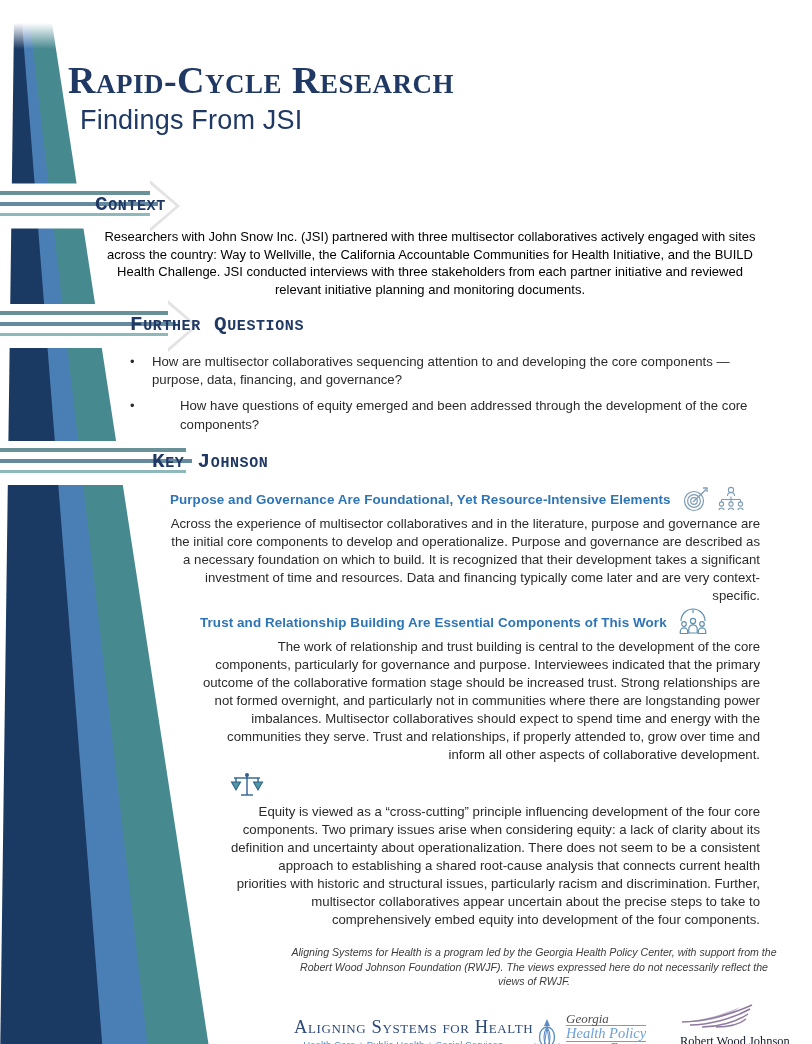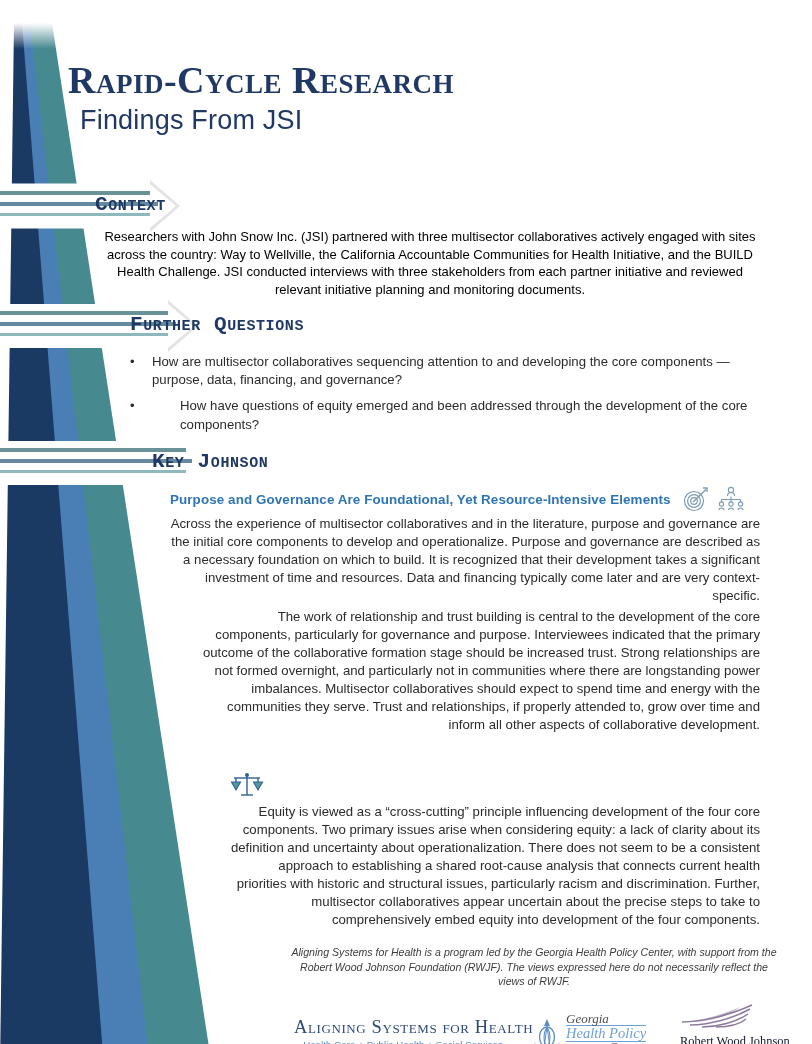--- a/index.html
+++ b/index.html
@@ -335,20 +335,37 @@
             <circle cx="23.5" cy="19" r="2.1"></circle>
             <path d="M20.8,25 a2.8,2.8 0 0 1 5.4,0"></path>
           </g>
         </svg>
       </span>
     </div>
     <div class="finding-body">Across the experience of multisector collaboratives and in the literature, purpose and governance are the initial core components to develop and operationalize. Purpose and governance are described as a necessary foundation on which to build. It is recognized that their development takes a significant investment of time and resources. Data and financing typically come later and are very context-specific.</div>
   </div>
 
   <div class="finding" id="finding-1">
+    <div class="finding-head">
+      <span class="finding-title">Trust and Relationship Building Are Essential Components of This Work</span>
+      <span class="finding-icons">
+        <svg width="32" height="28" viewBox="0 0 32 28">
+          <g stroke="#5f8fae" stroke-width="1.2" fill="none">
+            <path d="M4,13 a12,12 0 0 1 24,0"></path>
+            <line x1="16" y1="5" x2="16" y2="1.5"></line>
+            <circle cx="16" cy="13" r="2.6"></circle>
+            <path d="M11.8,21 a4.2,4.2 0 0 1 8.4,0 l0,4 l-8.4,0 z"></path>
+            <circle cx="7" cy="16" r="2.3"></circle>
+            <path d="M3.3,23.5 a3.7,3.7 0 0 1 7.4,0 l0,2 l-7.4,0 z"></path>
+            <circle cx="25" cy="16" r="2.3"></circle>
+            <path d="M21.3,23.5 a3.7,3.7 0 0 1 7.4,0 l0,2 l-7.4,0 z"></path>
+          </g>
+        </svg>
+      </span>
+    </div>
     <div class="finding-body">The work of relationship and trust building is central to the development of the core components, particularly for governance and purpose. Interviewees indicated that the primary outcome of the collaborative formation stage should be increased trust. Strong relationships are not formed overnight, and particularly not in communities where there are longstanding power imbalances. Multisector collaboratives should expect to spend time and energy with the communities they serve. Trust and relationships, if properly attended to, grow over time and inform all other aspects of collaborative development.</div>
   </div>
 
   <div class="finding" id="finding-2">
     <div class="finding-head">
       <span class="finding-icons">
         <svg width="34" height="30" viewBox="0 0 34 30">
           <g stroke="#2f5f8f" stroke-width="1.4" fill="none">
             <line x1="17" y1="3" x2="17" y2="24"></line>
             <line x1="4" y1="7" x2="30" y2="7"></line>

